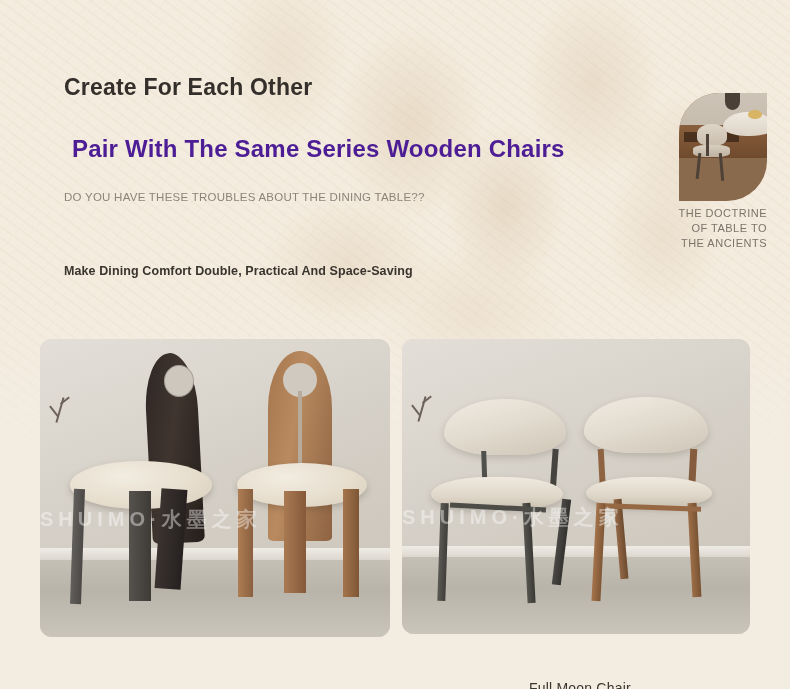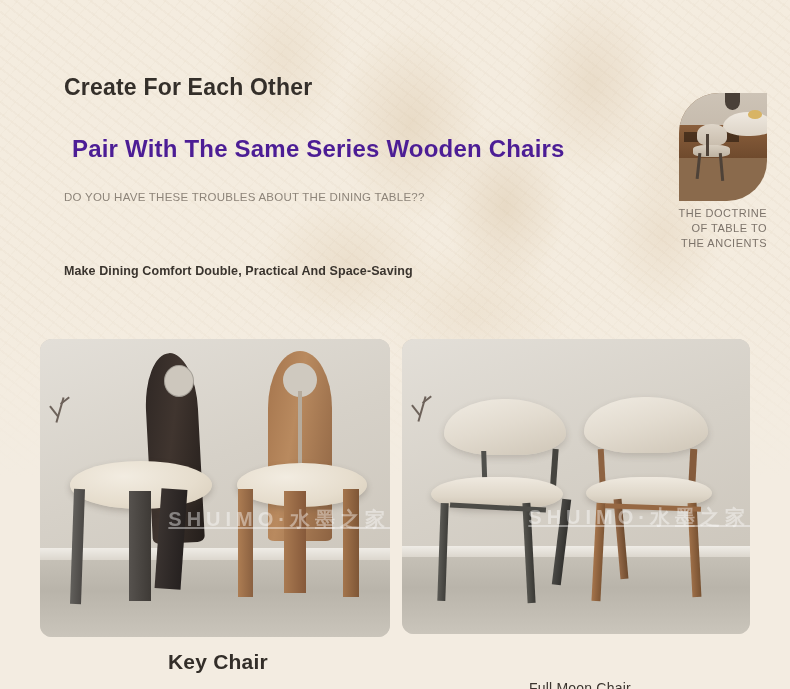--- a/index.html
+++ b/index.html
@@ -230,28 +230,27 @@
     background: linear-gradient(to bottom, #efe9df 0%, #ded6c8 62%, #cbc1b1 100%);
     border-radius: 44% 44% 36% 36% / 54% 54% 46% 46%;
     box-shadow: 0 3px 6px rgba(70,60,48,.22);
   }
   .fm-leg { position: absolute; }
 
   
   .watermark {
     position: absolute;
     left: 0; right: 0; top: 56%;
-    text-align: right;
+    text-align: left;
     font-size: 20px;
     letter-spacing: 5px;
     color: rgba(255,255,255,.42);
     font-weight: bold;
     pointer-events: none;
     white-space: nowrap;
-    text-decoration: underline;
   }
 
   
   .caption-key {
     position: absolute;
     left: 168px; top: 650px;
     font-size: 21px;
     font-weight: bold;
     color: #332e29;
     letter-spacing: .2px;
@@ -399,16 +398,15 @@
                     background:linear-gradient(to right,#936847,#6e4b2f);
                     transform:rotate(-5deg);"></div>
         <div class="fm-leg" style="left:203px; top:166px; width:96px; height:5px;
                     background:#966843; transform:rotate(2deg);"></div>
       </div>
 
       <div class="watermark">SHUIMO·水墨之家</div>
     </div>
   </div>
 
-  <div class="caption-key">Key Chair</div>
   <div class="caption-moon">Full Moon Chair</div>
 
 </div>
 
 </body></html>

